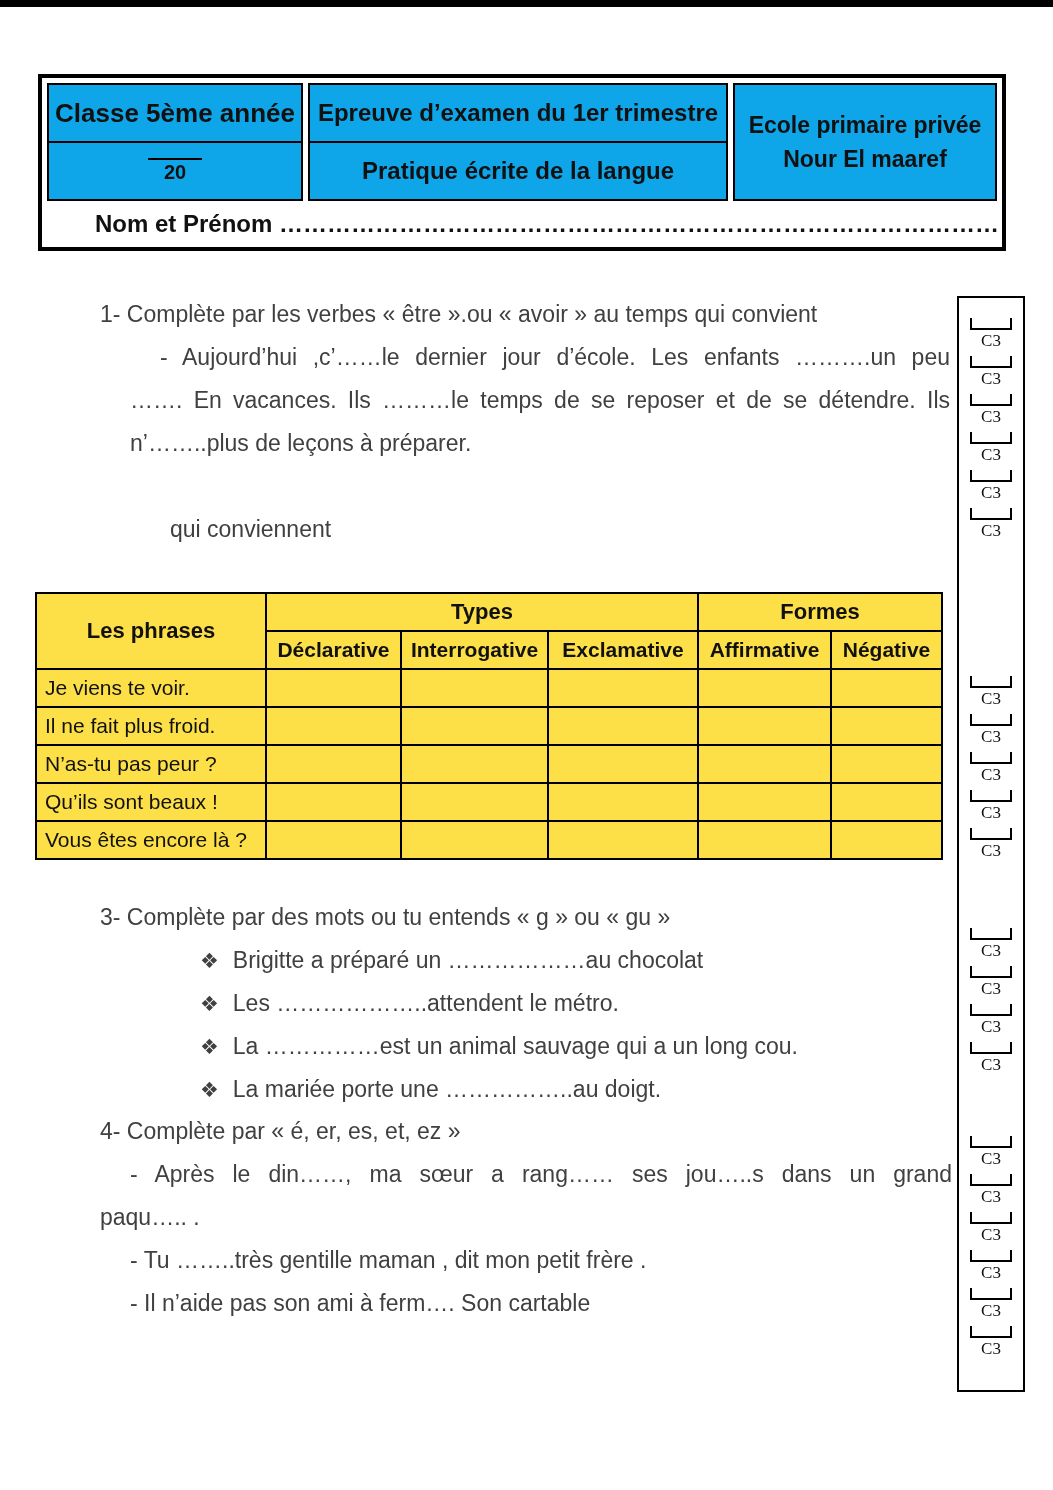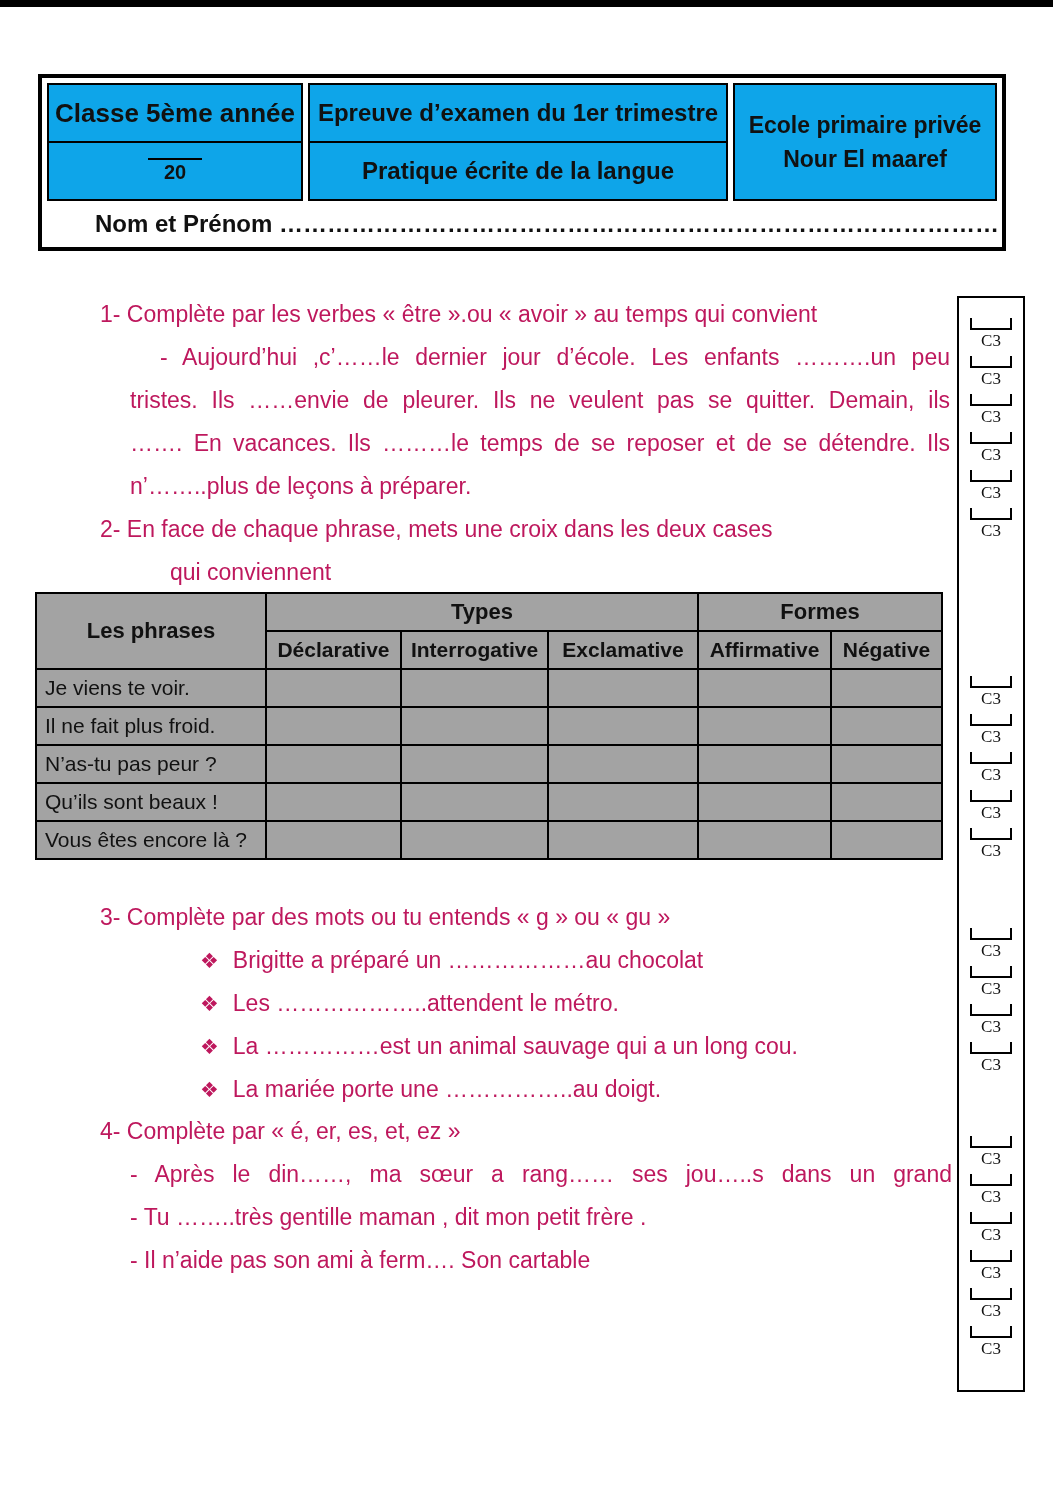--- a/index.html
+++ b/index.html
@@ -30,21 +30,21 @@
                  text-align: center; font-weight: bold; font-size: 23px; line-height: 34px; }
   .hhalf { flex: 1; display: flex; align-items: center; justify-content: center;
            font-weight: bold; font-size: 24px; }
   .hcell.left .hhalf.hb { font-size: 26px; }
   .hhalf.hb { border-bottom: 2px solid #000; }
   .score-val { border-top: 2px solid #000; padding: 1px 16px 0 16px; font-weight: bold; font-size: 20px; }
   .name-row { height: 46px; display: flex; align-items: center; font-weight: bold;
               font-size: 24px; padding-left: 48px; overflow: hidden; white-space: nowrap; }
 
   
-  .section { position: absolute; font-size: 23px; line-height: 43px; color: #be185d; }
+  .section { position: absolute; font-size: 23px; line-height: 43px; color: #404040; }
   #ex1 { left: 100px; top: 293px; width: 852px; }
   #ex2-title { left: 100px; top: 508px; width: 852px; }
   #ex3 { left: 100px; top: 896px; width: 852px; }
   #ex4 { left: 100px; top: 1110px; width: 856px; }
 
   .para { margin-left: 30px; width: 820px; }
   .jline { text-align: justify; }
   .jline.stretch { text-align-last: justify; }
   .jline.indent { text-indent: 30px; }
   .sub-indent { margin-left: 70px; }
@@ -52,21 +52,21 @@
   .line-indent { margin-left: 30px; width: 822px; }
 
   
   .ex3-items { margin-left: 100px; }
   .ex3-item { line-height: 43px; }
   .bullet { margin-right: 14px; font-size: 21px; }
 
   
   .ptable {
     position: absolute; left: 35px; top: 592px;
-    border-collapse: collapse; background: #a3a3a3;
+    border-collapse: collapse; background: #fde047;
     font-family: "Liberation Sans", sans-serif;
   }
   .ptable th, .ptable td { border: 2px solid #000; }
   .ptable th { font-weight: bold; }
   .th-main { font-size: 22px; height: 38px; text-align: center; }
   .th-sub { font-size: 21px; height: 38px; text-align: center; }
   .th-phrases { font-size: 22px; text-align: center; vertical-align: middle; }
   .ptable td.phrase { font-size: 21px; height: 38px; padding: 0 8px; text-align: left; }
   .ptable td.mark { height: 38px; }
 
@@ -103,28 +103,26 @@
         <div>Nour El maaref</div>
       </div>
     </div>
     <div class="name-row">Nom et Prénom …………………………………………………………………………………..</div>
   </div>
 
   <div class="section" id="ex1">
     <div>1- Complète par les verbes « être ».ou « avoir » au temps qui convient</div>
     <div class="para">
       <div class="jline stretch indent">- Aujourd’hui ,c’……le dernier jour d’école. Les enfants ……….un peu</div>
-      <div class="jline stretch">tristes. Ils ……envie de pleurer. Ils ne veulent pas se quitter. Demain, ils</div>
       <div class="jline stretch">……. En vacances. Ils ………le temps de se reposer et de se détendre. Ils</div>
       <div class="jline">n’……..plus de leçons à préparer.</div>
     </div>
   </div>
 
   <div class="section" id="ex2-title">
-    <div>2- En face de chaque phrase, mets une croix dans les deux cases</div>
     <div class="sub-indent">qui conviennent</div>
   </div>
 
   <table class="ptable">
     <colgroup>
       <col style="width:230px">
       <col style="width:135px">
       <col style="width:147px">
       <col style="width:150px">
       <col style="width:133px">
@@ -202,20 +200,21 @@
       </div>
       <div class="ex3-item">
         <span class="bullet">❖</span><span>La mariée porte une ……………..au doigt.</span>
       </div>
     </div>
   </div>
 
   <div class="section" id="ex4">
     <div>4- Complète par « é, er, es, et, ez »</div>
     <div class="jline stretch line-indent">- Après le din……, ma sœur a rang…… ses jou…..s dans un grand</div>
+    <div class="outdent">paqu….. .</div>
     <div class="line-indent">- Tu ……..très gentille maman , dit mon petit frère .</div>
     <div class="line-indent">- Il n’aide pas son ami à ferm…. Son cartable</div>
   </div>
 
   <div class="grade-col">
       <div class="c3-group" style="top: 20px;">
         <div class="c3-unit">
           <div class="c3-bracket"></div>
           <div class="c3-label">C3</div>
         </div>

